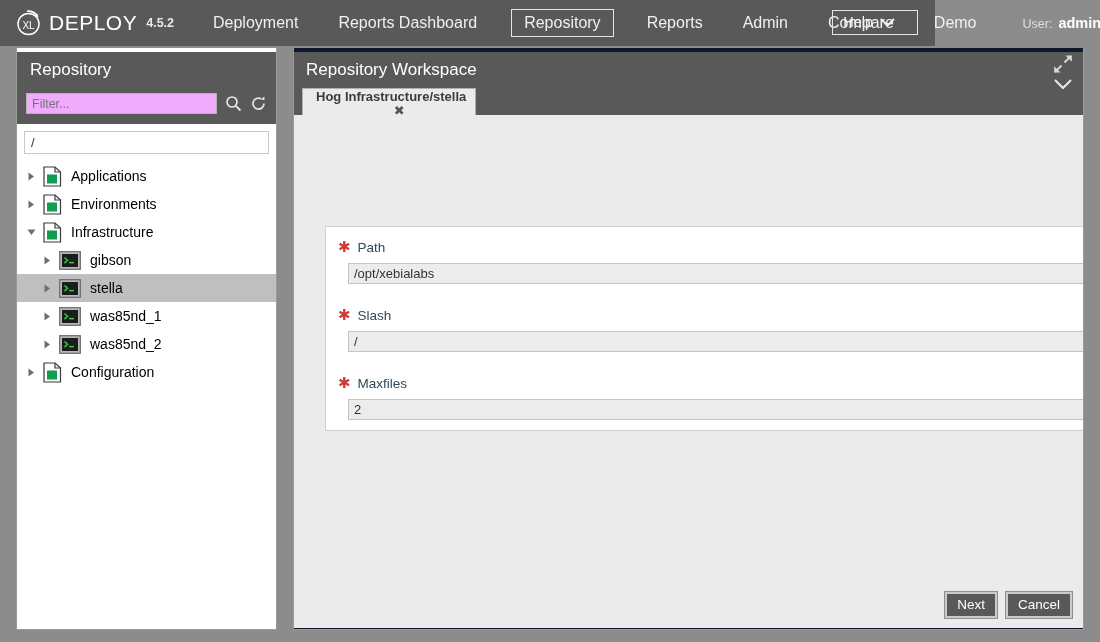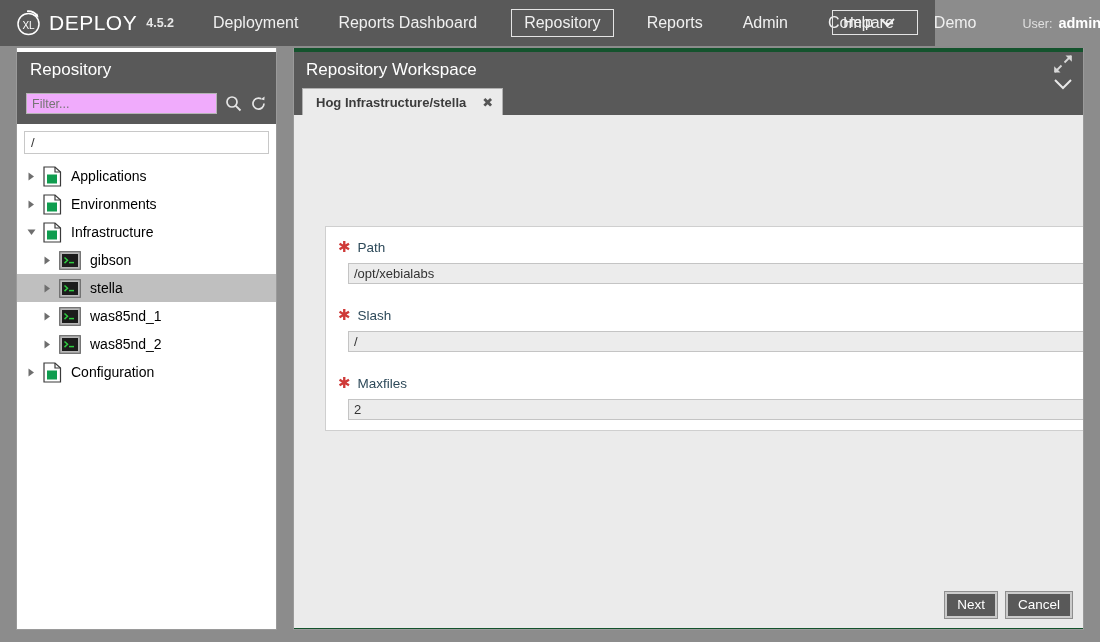--- a/index.html
+++ b/index.html
@@ -167,21 +167,21 @@
     font-size: 14px;
     color: #000000;
     white-space: nowrap;
   }
 
   
   .right-panel {
     position: absolute;
     left: 293px; top: 48px;
     width: 791px; height: 582px;
-    background: #14532d;
+    background: #0f172a;
     border: 1px solid #9a9a9a;
     border-top: none;
     box-sizing: border-box;
   }
   .accent-orange {
     position: absolute;
     left: 293px; top: 48px;
     width: 791px; height: 5px;
     background: #f5a02e;
   }
@@ -215,20 +215,21 @@
     background: #ebebeb;
     height: 27px;
     display: flex;
     align-items: center;
     padding: 0 9px 0 13px;
     border-top: 1px solid #b0b0b0;
     border-left: 1px solid #b0b0b0;
     border-right: 1px solid #b0b0b0;
     box-sizing: border-box;
     cursor: pointer;
+    flex-direction: column;
   }
   .tab-label {
     font-size: 13px;
     font-weight: 700;
     color: #3c3c3c;
     white-space: nowrap;
   }
   .tab-close {
     margin-left: 16px;
     font-size: 13px;

